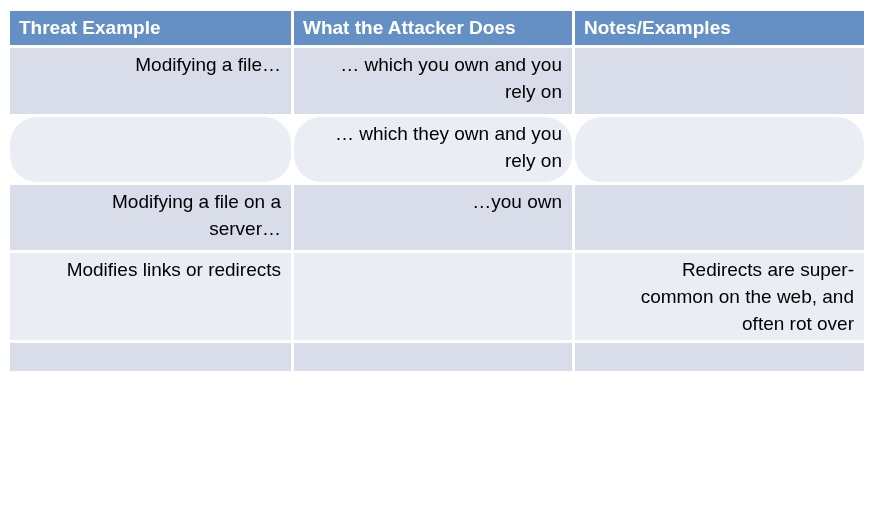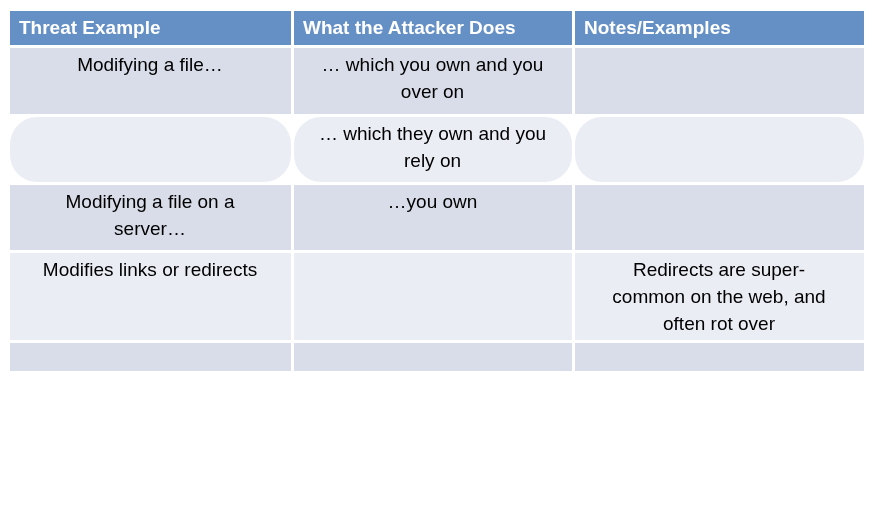--- a/index.html
+++ b/index.html
@@ -36,21 +36,21 @@
     font-weight: bold;
     text-align: left;
     vertical-align: middle;
     height: 28px;
     padding: 3px 8px 3px 9px;
   }
   table.threat-table td {
     font-size: 19px;
     line-height: 27px;
     color: var(--body-text, #000000);
-    text-align: center;
+    text-align: right;
     vertical-align: top;
     padding: 3px 10px 3px 9px;
     white-space: pre-line;
     overflow: hidden;
   }
   
   tbody tr:nth-child(odd) td  { background: var(--band-dark, #D8DDE9); }
   tbody tr:nth-child(even) td { background: var(--band-light, #EAEDF4); }
 
   
@@ -78,21 +78,21 @@
         <tr>
           <th>Threat Example</th>
           <th>What the Attacker Does</th>
           <th>Notes/Examples</th>
         </tr>
       </thead>
       <tbody>
         <tr>
           <td>Modifying a file…</td>
           <td>… which you own and you
-over on</td>
+rely on</td>
           <td></td>
         </tr>
         <tr>
           <td></td>
           <td>… which they own and you
 rely on</td>
           <td></td>
         </tr>
         <tr>
           <td>Modifying a file on a

